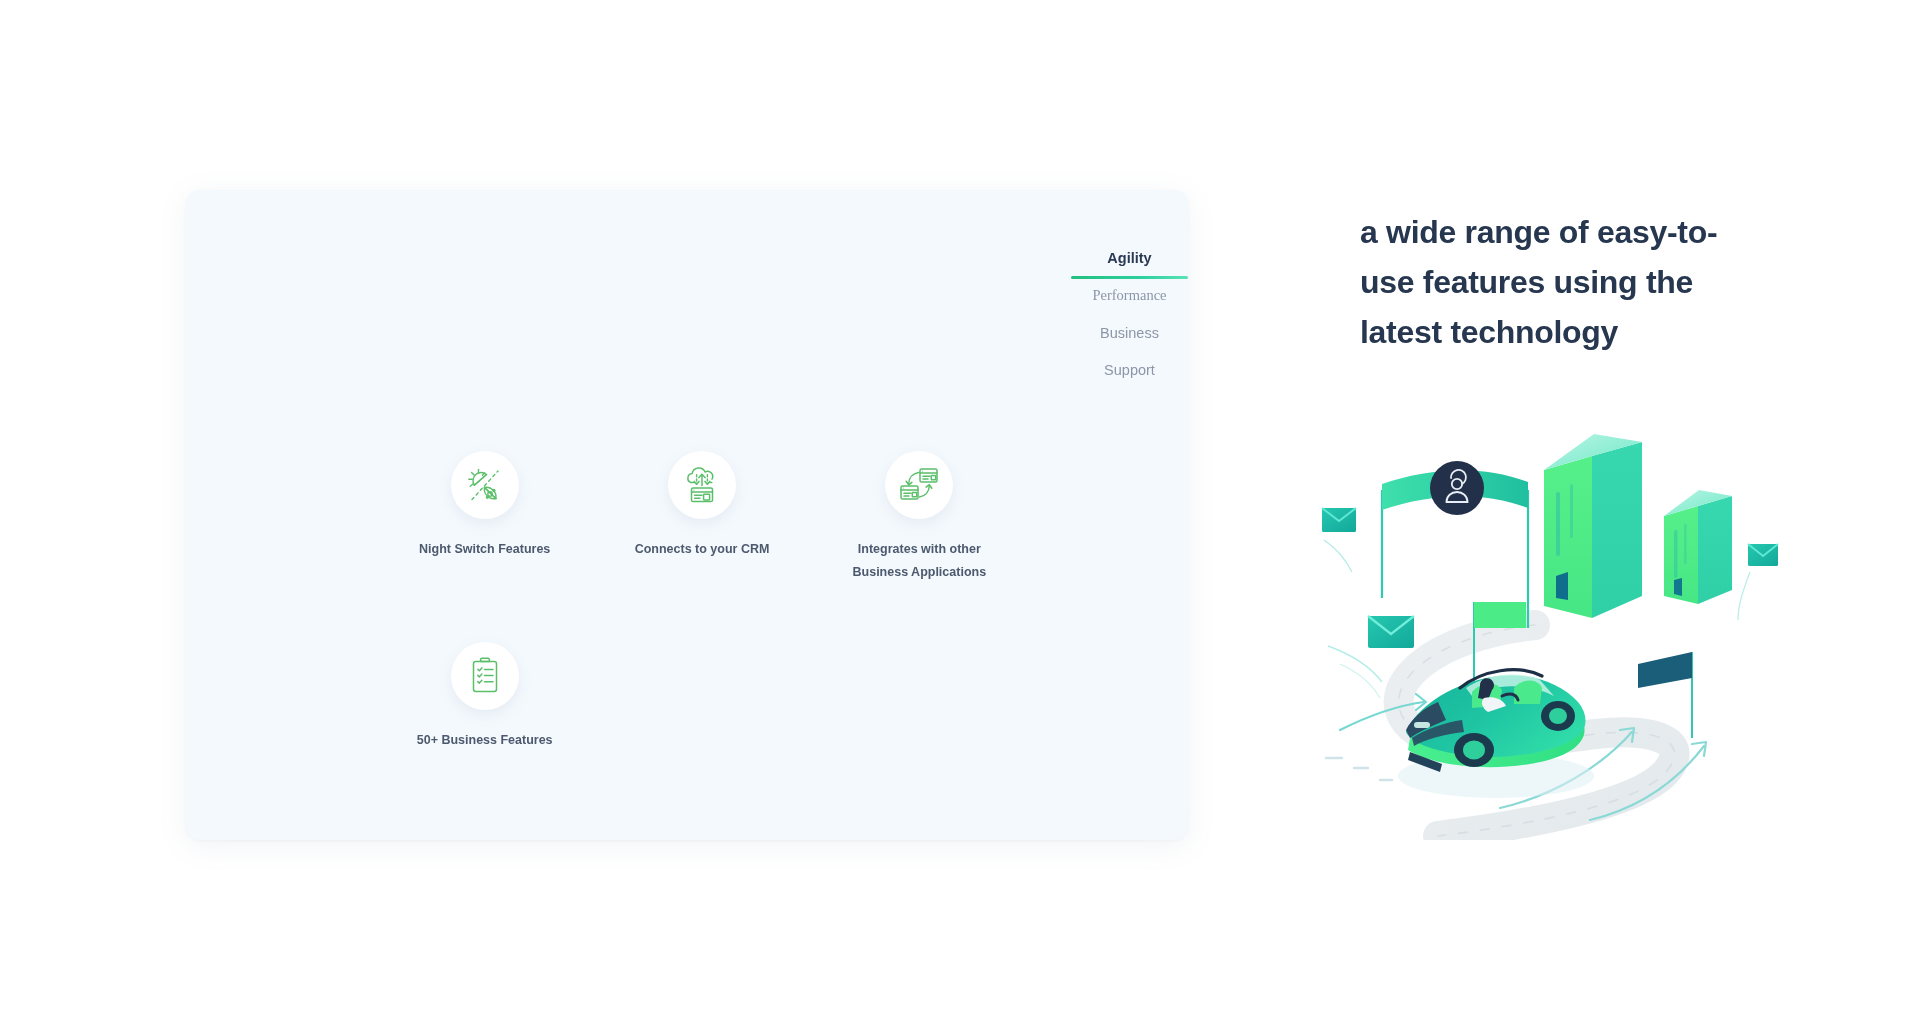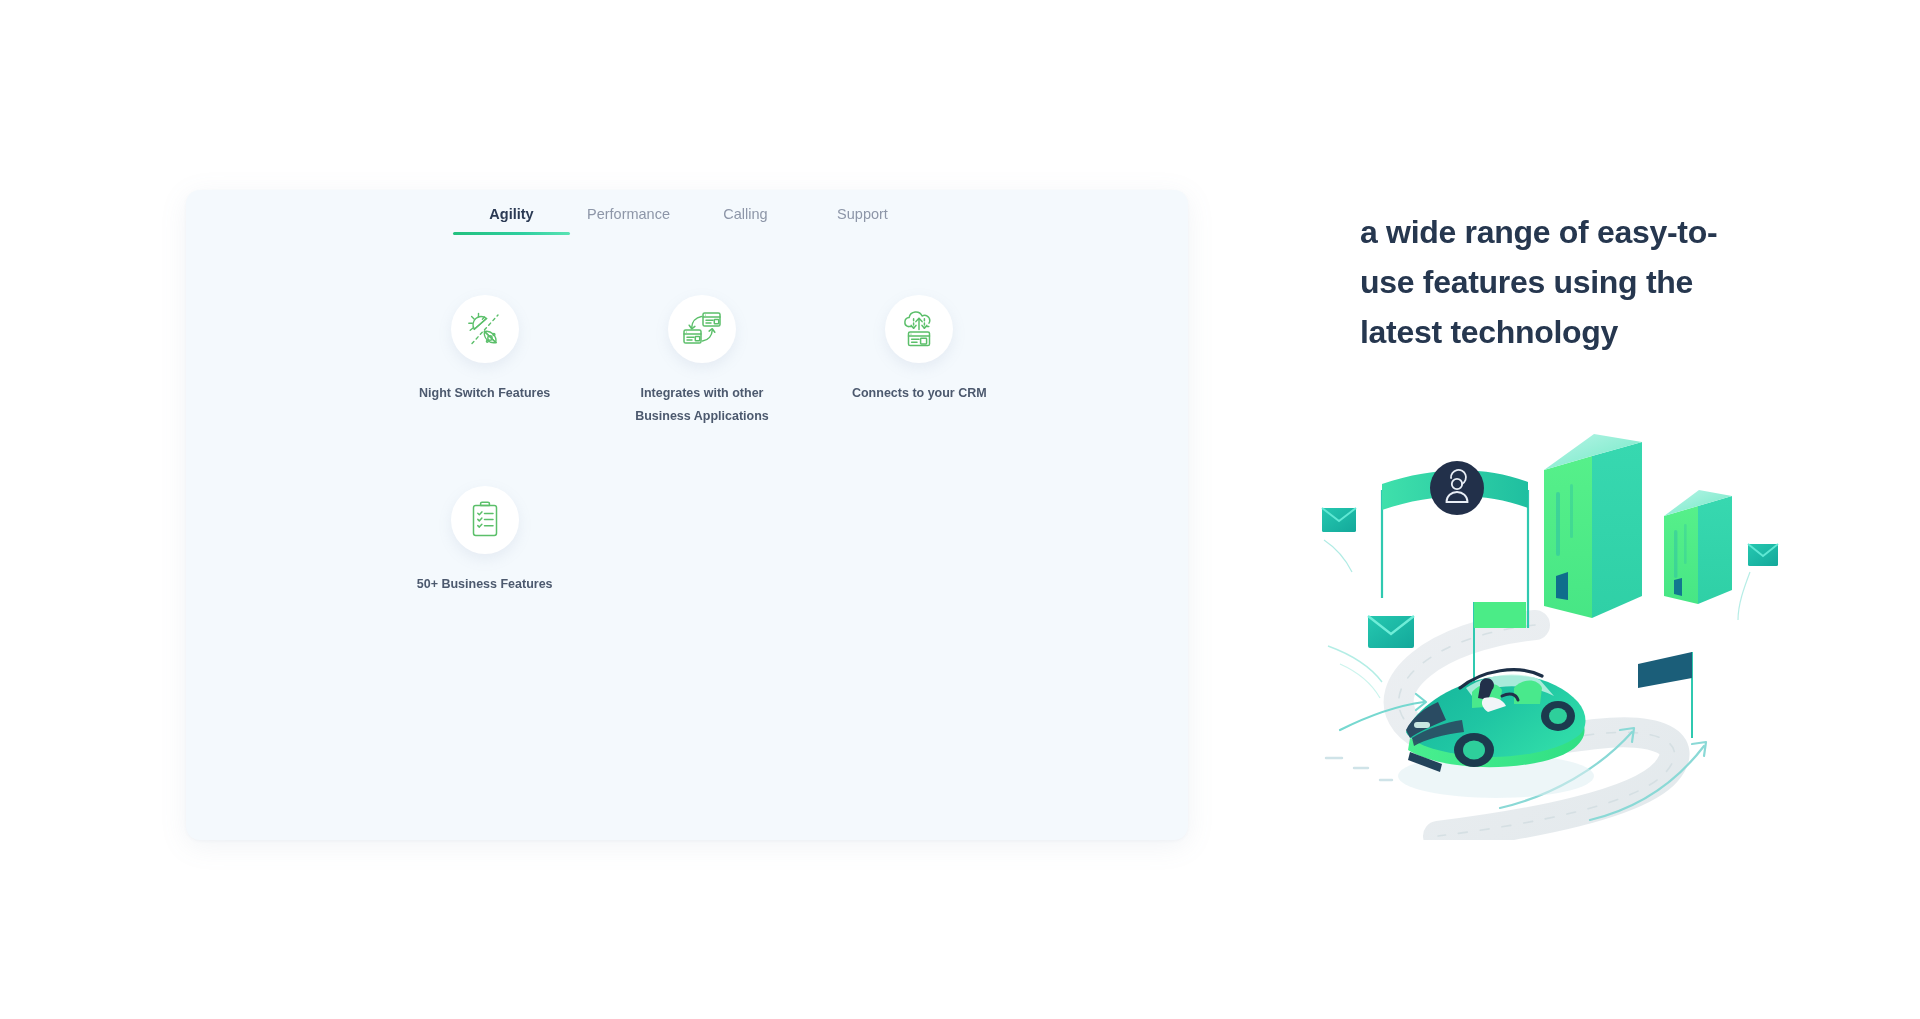--- a/index.html
+++ b/index.html
@@ -40,35 +40,36 @@
     font-weight: bold;
     color: #2b3a54;
     letter-spacing: 0.1px;
   }
 
   
   .tabs {
     display: flex;
     justify-content: flex-start;
     align-items: flex-end;
-    margin-top: 16px;
+    margin-top: 60px;
     padding-left: 267px;
-    gap: 0px;
+    gap: 8px;
+    flex-direction: column;
   }
   .tab {
     position: relative;
     font-size: 14.5px;
     color: #8d96a8;
     padding: 0 0 13px 0;
     cursor: pointer;
     text-align: center;
     white-space: nowrap;
   }
   .tab-0 { width: 117px; }
-  .tab-1 { width: 117px; }
+  .tab-1 { width: 117px; font-family: Liberation Serif, serif; }
   .tab-2 { width: 117px; }
   .tab-3 { width: 117px; }
 
   .tab.active {
     color: #2b3a54;
     font-weight: bold;
   }
   .tab.active::after {
     content: "";
     position: absolute;
@@ -145,21 +146,21 @@
 <body>
 
 <div class="page">
 
   <div class="features-card">
 
 
     <div class="tabs">
       <div class="tab tab-0 active">Agility</div>
       <div class="tab tab-1">Performance</div>
-      <div class="tab tab-2">Calling</div>
+      <div class="tab tab-2">Business</div>
       <div class="tab tab-3">Support</div>
     </div>
 
     <div class="feature-grid">
 
       <div class="feature-item">
         <div class="feature-icon-circle">
           <svg width="42" height="42" viewBox="0 0 42 42" fill="none" stroke="#5bbf6a" stroke-width="1.4" stroke-linecap="round">
 
             <line x1="14.5" y1="5.5" x2="14.5" y2="9"></line>
@@ -177,48 +178,20 @@
             <circle cx="26.0" cy="30.0" r="2.2"></circle>
             <circle cx="29.9" cy="26.5" r="1.0"></circle>
             <circle cx="23.3" cy="33.3" r="0.9"></circle>
 
             <line x1="8.0" y1="35.5" x2="34.0" y2="7.0" stroke-dasharray="2.8 3.4"></line>
           </svg>
         </div>
         <div class="feature-label">Night Switch Features</div>
       </div>
 
-
-      <div class="feature-item">
-        <div class="feature-icon-circle">
-          <svg width="44" height="42" viewBox="0 0 44 42" fill="none" stroke="#5bbf6a" stroke-width="1.5" stroke-linecap="round" stroke-linejoin="round">
-
-            <rect x="23" y="5" width="17" height="13" rx="1.6"></rect>
-            <line x1="23" y1="9" x2="40" y2="9"></line>
-            <circle cx="25.4" cy="7.0" r="0.55" fill="#5bbf6a" stroke="none"></circle>
-            <line x1="26" y1="12.2" x2="33" y2="12.2"></line>
-            <line x1="26" y1="15.0" x2="31" y2="15.0"></line>
-            <rect x="34.3" y="11.4" width="4.4" height="4.4" rx="0.6"></rect>
-
-            <rect x="4" y="22" width="17" height="13" rx="1.6"></rect>
-            <line x1="4" y1="26" x2="21" y2="26"></line>
-            <circle cx="6.4" cy="24.0" r="0.55" fill="#5bbf6a" stroke="none"></circle>
-            <line x1="7" y1="29.2" x2="14" y2="29.2"></line>
-            <line x1="7" y1="32.0" x2="12" y2="32.0"></line>
-            <rect x="15.3" y="28.4" width="4.4" height="4.4" rx="0.6"></rect>
-
-            <path d="M21.5 8.5c-6.0 1.0-9.5 5.5-9.8 11.0"></path>
-            <path d="M9.2 17.2l2.5 3.6 3.2-2.4"></path>
-
-            <path d="M22.5 33.0c6.0-1.0 9.5-5.5 9.8-11.0"></path>
-            <path d="M34.8 24.3l-2.5-3.6-3.2 2.4"></path>
-          </svg>
-        </div>
-        <div class="feature-label">Integrates with other Business Applications</div>
-      </div>
 
       <div class="feature-item">
         <div class="feature-icon-circle">
           <svg width="42" height="42" viewBox="0 0 42 42" fill="none" stroke="#5bbf6a" stroke-width="1.5" stroke-linecap="round" stroke-linejoin="round">
 
             <path d="M10.2 18.6a4.6 4.6 0 0 1 0.9-9.0 6.9 6.9 0 0 1 13.0-1.6 5.2 5.2 0 0 1 7.7 4.6 4.6 4.6 0 0 1-0.8 2.6"></path>
             <path d="M10.2 18.6h3.2M28.6 18.6h2.2"></path>
 
             <line x1="21" y1="21.5" x2="21" y2="10.5"></line>
             <path d="M17.9 13.6L21 10.3l3.1 3.3"></path>
@@ -230,20 +203,48 @@
 
             <rect x="10.5" y="24.0" width="21" height="13.5" rx="1.6"></rect>
             <line x1="10.5" y1="28.0" x2="31.5" y2="28.0"></line>
             <circle cx="13.0" cy="26.0" r="0.6" fill="#5bbf6a" stroke="none"></circle>
             <line x1="13.6" y1="31.2" x2="21.0" y2="31.2"></line>
             <line x1="13.6" y1="34.2" x2="19.0" y2="34.2"></line>
             <rect x="22.6" y="30.3" width="6.0" height="5.6" rx="0.7"></rect>
           </svg>
         </div>
         <div class="feature-label">Connects to your CRM</div>
+      </div>
+
+      <div class="feature-item">
+        <div class="feature-icon-circle">
+          <svg width="44" height="42" viewBox="0 0 44 42" fill="none" stroke="#5bbf6a" stroke-width="1.5" stroke-linecap="round" stroke-linejoin="round">
+
+            <rect x="23" y="5" width="17" height="13" rx="1.6"></rect>
+            <line x1="23" y1="9" x2="40" y2="9"></line>
+            <circle cx="25.4" cy="7.0" r="0.55" fill="#5bbf6a" stroke="none"></circle>
+            <line x1="26" y1="12.2" x2="33" y2="12.2"></line>
+            <line x1="26" y1="15.0" x2="31" y2="15.0"></line>
+            <rect x="34.3" y="11.4" width="4.4" height="4.4" rx="0.6"></rect>
+
+            <rect x="4" y="22" width="17" height="13" rx="1.6"></rect>
+            <line x1="4" y1="26" x2="21" y2="26"></line>
+            <circle cx="6.4" cy="24.0" r="0.55" fill="#5bbf6a" stroke="none"></circle>
+            <line x1="7" y1="29.2" x2="14" y2="29.2"></line>
+            <line x1="7" y1="32.0" x2="12" y2="32.0"></line>
+            <rect x="15.3" y="28.4" width="4.4" height="4.4" rx="0.6"></rect>
+
+            <path d="M21.5 8.5c-6.0 1.0-9.5 5.5-9.8 11.0"></path>
+            <path d="M9.2 17.2l2.5 3.6 3.2-2.4"></path>
+
+            <path d="M22.5 33.0c6.0-1.0 9.5-5.5 9.8-11.0"></path>
+            <path d="M34.8 24.3l-2.5-3.6-3.2 2.4"></path>
+          </svg>
+        </div>
+        <div class="feature-label">Integrates with other Business Applications</div>
       </div>
 
       <div class="feature-item">
         <div class="feature-icon-circle">
           <svg width="40" height="42" viewBox="0 0 40 42" fill="none" stroke="#5bbf6a" stroke-width="1.5" stroke-linecap="round" stroke-linejoin="round">
             <rect x="8.5" y="6.5" width="23" height="30" rx="2.2"></rect>
             <path d="M15.6 6.5V4.6a1.4 1.4 0 0 1 1.4-1.4h6a1.4 1.4 0 0 1 1.4 1.4v1.9z"></path>
 
             <path d="M12.8 14.2l1.5 1.5 2.6-2.8"></path>
             <line x1="19.5" y1="14.4" x2="28.0" y2="14.4"></line>

